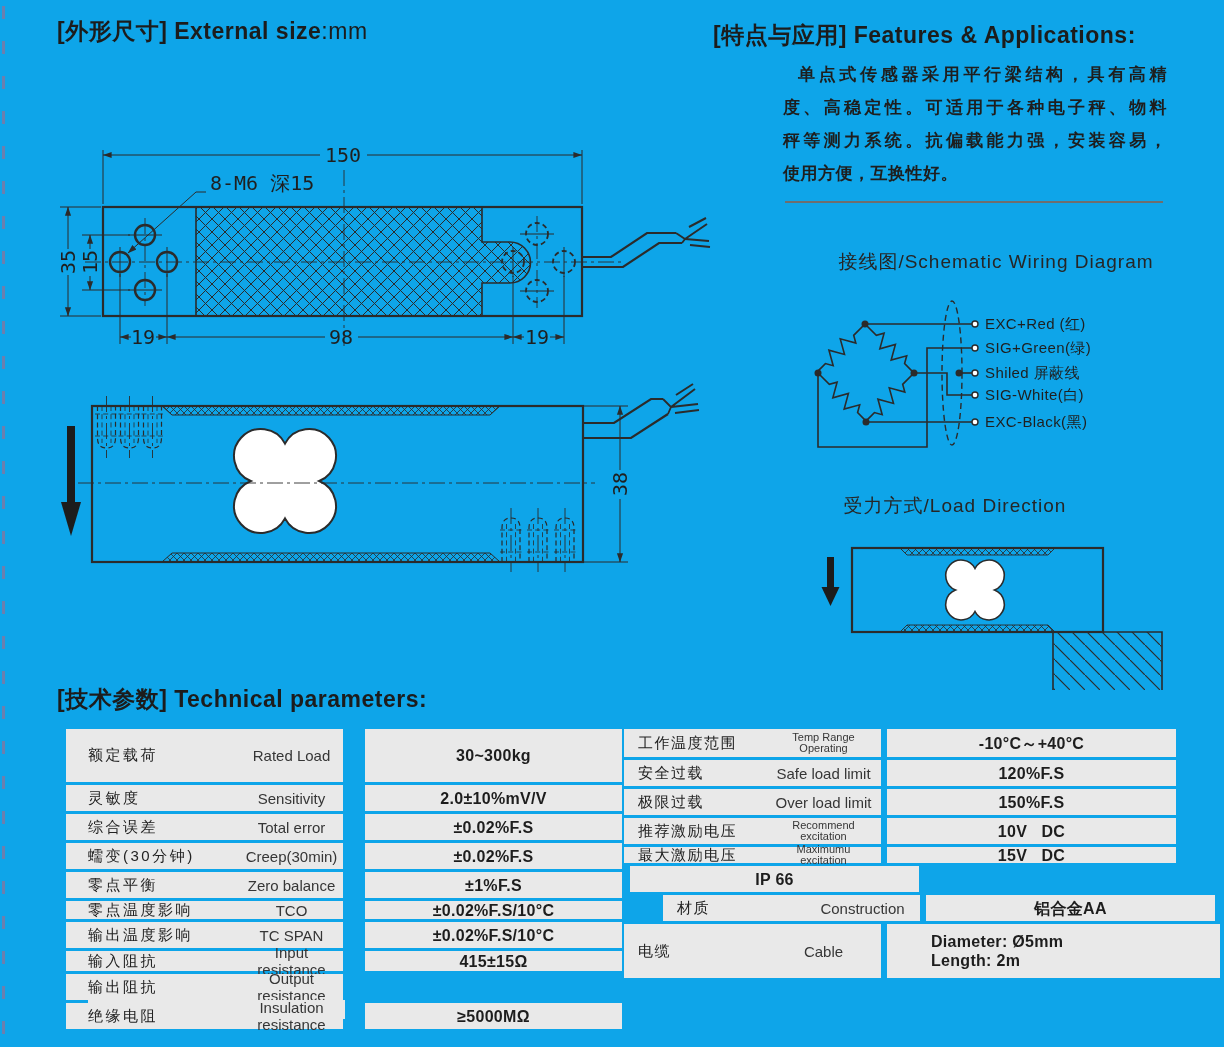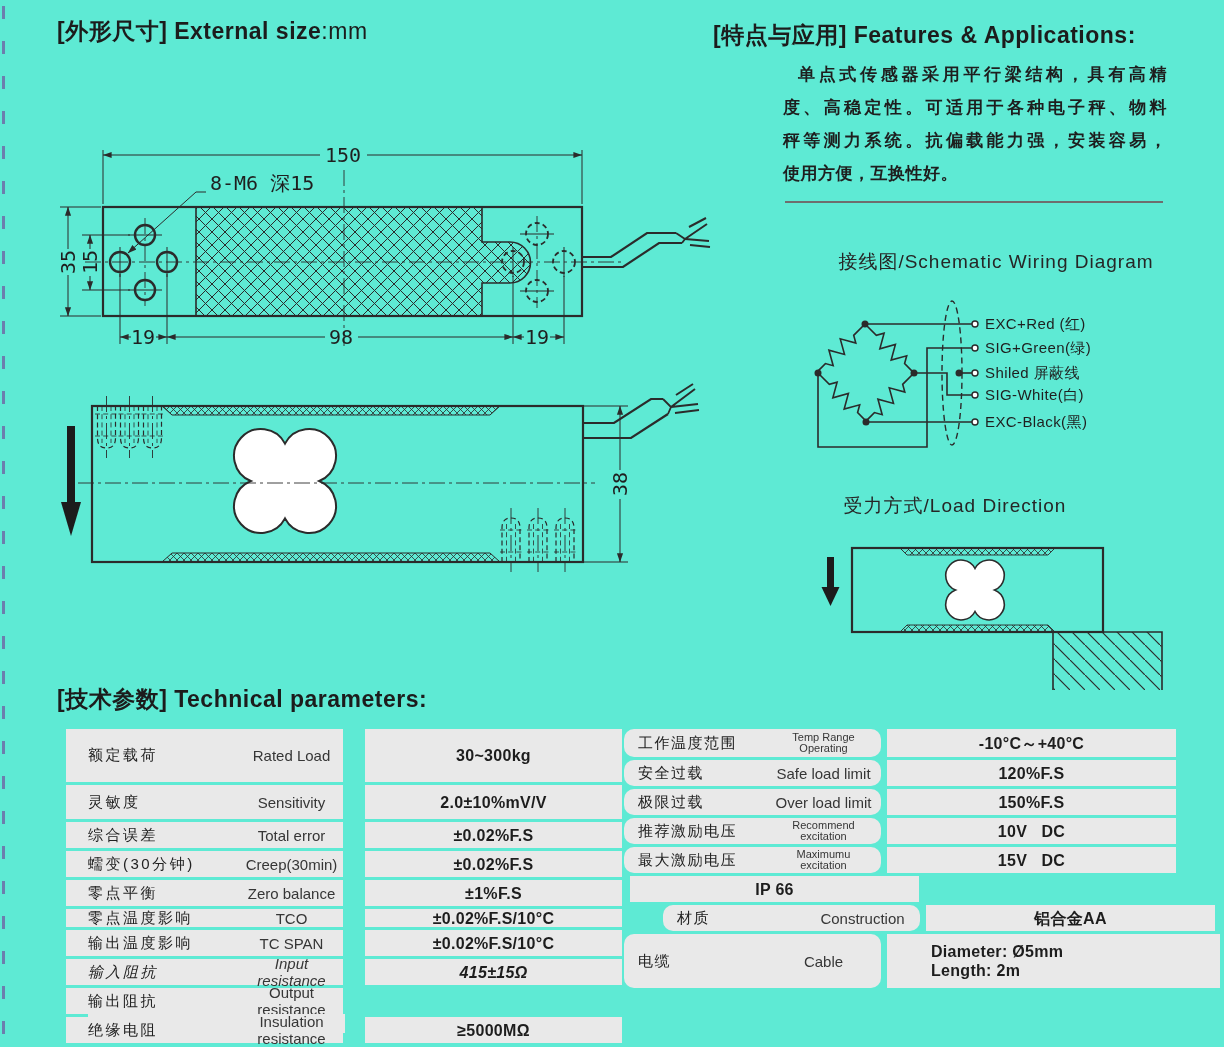--- a/index.html
+++ b/index.html
@@ -1,16 +1,16 @@
 <!DOCTYPE html>
 <html><head>
 <meta charset="utf-8">
 <style>
   html,body{margin:0;padding:0;background:#fff;}
-  .page{position:relative;width:1224px;height:1047px;background:#5eead4;overflow:hidden;
+  .page{position:relative;width:1224px;height:1047px;background:#0ea5e9;overflow:hidden;
         font-family:"Liberation Sans",sans-serif;color:#2b2b2b;}
   .edge-dash{position:absolute;left:2px;top:6px;width:3px;height:1038px;
         background:repeating-linear-gradient(180deg,#6c7fae 0 13px,transparent 13px 35px);}
   .sec-title{position:absolute;font-size:23px;font-weight:bold;letter-spacing:.5px;white-space:nowrap;color:#1c1c1c;}
   .sec-title .unit{font-weight:normal;}
   .sub-title{position:absolute;font-size:19px;font-weight:500;letter-spacing:1px;text-align:center;color:#262626;white-space:nowrap;}
   .feat-para{position:absolute;left:783px;top:58px;width:384px;}
   .feat-line{font-size:17px;font-weight:600;line-height:33px;letter-spacing:.5px;
         text-align:justify;text-align-last:justify;color:#1e1e1e;}
   .feat-line.first{text-indent:15px;}
@@ -28,21 +28,21 @@
   
   .ptable{position:absolute;top:729px;}
   .t-left{left:66px;}
   .t-right{left:624px;}
   .trow{display:flex;margin-bottom:3px;}
   .cell{background:#e9e9e9;display:flex;align-items:center;height:100%;}
   .lab .zh{font-size:15px;font-weight:500;white-space:nowrap;color:#222;}
   .t-left .lab{width:277px;}
   .t-left .lab .zh{padding-left:22px;width:152px;letter-spacing:2.5px;}
   .t-left .val{width:257px;margin-left:22px;}
-  .t-right .lab{width:257px;border-radius:10px;}
+  .t-right .lab{width:257px;}
   .t-right .lab .zh{padding-left:14px;width:128px;letter-spacing:1.5px;}
   .t-right .val{width:289px;margin-left:6px;}
   .lab .en{flex:1;text-align:center;font-size:15px;color:#363636;}
   .lab .en.small{font-size:11px;line-height:11.5px;font-weight:400;}
   .val{justify-content:center;font-size:16px;font-weight:600;letter-spacing:.3px;color:#1d1d1d;}
   .val .vlines{text-align:center;line-height:19px;}
   .val.left-val{justify-content:flex-start;padding-left:44px;}
   .val.left-val .vlines{text-align:left;}
 </style>
 </head>
@@ -276,21 +276,21 @@
           <div class="en">
             <div>Rated Load</div>
           </div>
         </div>
         <div class="cell val">
           <div class="vlines">
             <div>30~300kg</div>
           </div>
         </div>
       </div>
-      <div class="trow" style="height: 34px;">
+      <div class="trow" style="height: 26px;">
         <div class="cell lab">
           <span class="zh">灵敏度</span>
           <div class="en">
             <div>Sensitivity</div>
           </div>
         </div>
         <div class="cell val">
           <div class="vlines">
             <div>2.0±10%mV/V</div>
           </div>
@@ -354,21 +354,21 @@
           <div class="en">
             <div>TC SPAN</div>
           </div>
         </div>
         <div class="cell val">
           <div class="vlines">
             <div>±0.02%F.S/10°C</div>
           </div>
         </div>
       </div>
-      <div class="trow" style="height: 26px; font-style: italic;">
+      <div class="trow" style="height: 20px;">
         <div class="cell lab">
           <span class="zh">输入阻抗</span>
           <div class="en">
             <div>Input resistance</div>
           </div>
         </div>
         <div class="cell val">
           <div class="vlines">
             <div>415±15Ω</div>
           </div>
@@ -449,21 +449,21 @@
             <div>Recommend</div>
             <div>excitation</div>
           </div>
         </div>
         <div class="cell val">
           <div class="vlines">
             <div>10V&nbsp;&nbsp;&nbsp;DC</div>
           </div>
         </div>
       </div>
-      <div class="trow" style="height: 26px;">
+      <div class="trow" style="height: 16px;">
         <div class="cell lab">
           <span class="zh">最大激励电压</span>
           <div class="en small">
             <div>Maximumu</div>
             <div>excitation</div>
           </div>
         </div>
         <div class="cell val">
           <div class="vlines">
             <div>15V&nbsp;&nbsp;&nbsp;DC</div>

